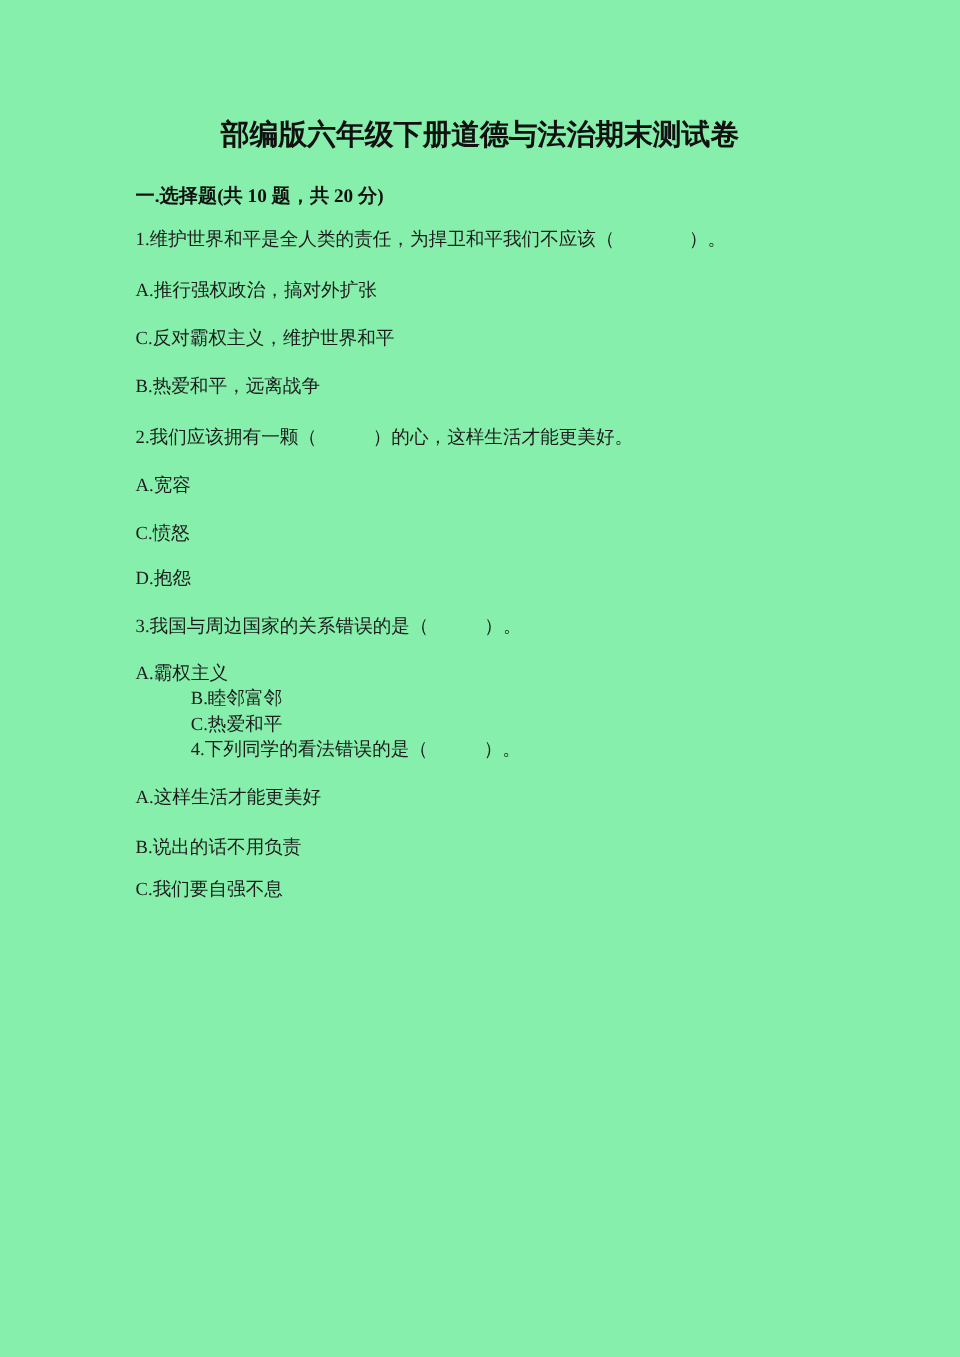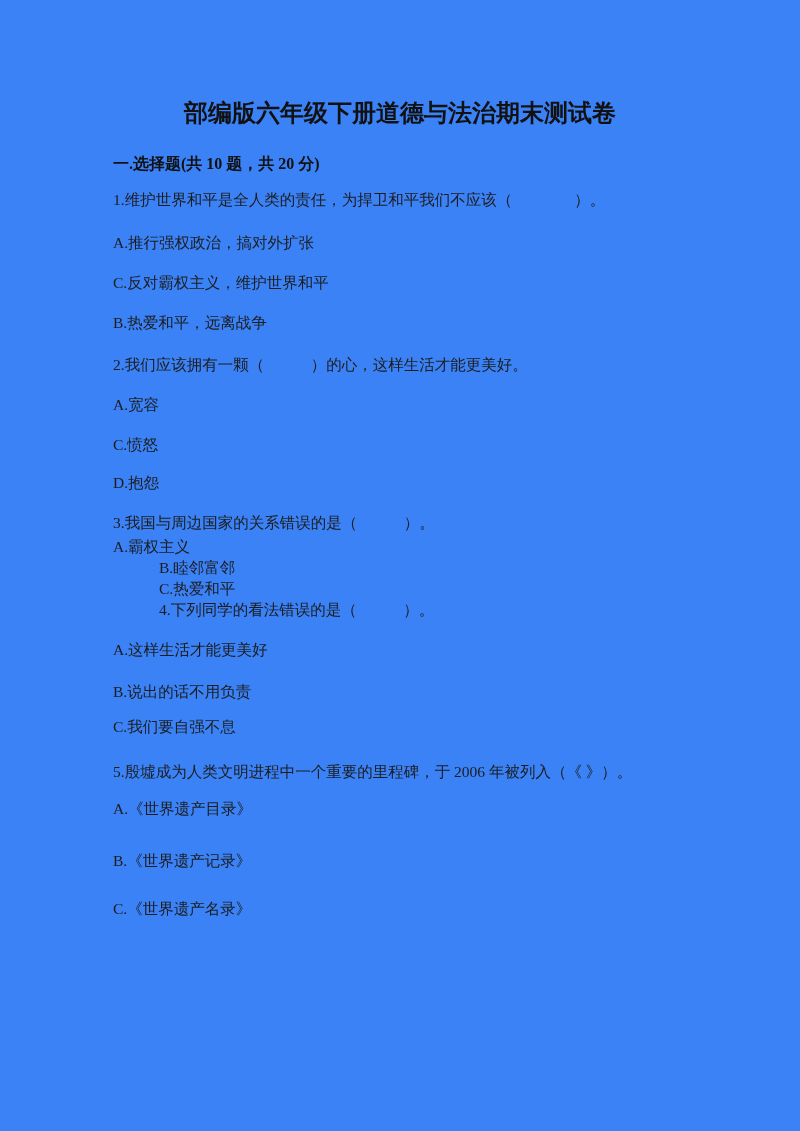--- a/index.html
+++ b/index.html
@@ -4,21 +4,21 @@
 <style>
   html, body {
     margin: 0;
     padding: 0;
     background: #ffffff;
   }
   .page {
     position: relative;
     width: 800px;
     height: 1131px;
-    background: #3b82f6;
+    background: #86efac;
     overflow: hidden;
     font-family: "Liberation Serif", "DejaVu Serif", serif;
     color: #1c1c1c;
   }
   .title {
     margin: 98px 0 0 0;
     text-align: center;
     font-size: 24px;
     line-height: 30px;
     font-weight: bold;
@@ -26,21 +26,21 @@
   }
   .line {
     padding-left: 113px;
     padding-right: 60px;
     font-size: 15.5px;
     line-height: 20px;
     white-space: pre-wrap;
   }
   .bold { font-weight: bold; font-size: 16px; color: #111111; }
   .mt1  { margin-top: 1px; margin-left: 46px; }
-  .mt2  { margin-top: 4px; }
+  .mt2  { margin-top: 19px; }
   .mt15 { margin-top: 15px; }
   .mt16 { margin-top: 16px; }
   .mt17 { margin-top: 17px; }
   .mt18 { margin-top: 18px; }
   .mt20 { margin-top: 20px; }
   .mt22 { margin-top: 22px; }
   .mt23 { margin-top: 23px; }
   .mt25 { margin-top: 25px; }
   .mt26 { margin-top: 26px; }
   .mt28 { margin-top: 28px; }
@@ -76,20 +76,14 @@
     <div class="line mt1">C.热爱和平</div>
   </div>
 
   <div>
     <div class="line mt1">4.下列同学的看法错误的是（　　　）。</div>
     <div class="line mt20">A.这样生活才能更美好</div>
     <div class="line mt22">B.说出的话不用负责</div>
     <div class="line mt15">C.我们要自强不息</div>
   </div>
 
-  <div>
-    <div class="line mt25">5.殷墟成为人类文明进程中一个重要的里程碑，于 2006 年被列入（《 》）。</div>
-    <div class="line mt17">A.《世界遗产目录》</div>
-    <div class="line mt32">B.《世界遗产记录》</div>
-    <div class="line mt28">C.《世界遗产名录》</div>
-  </div>
 
 </div>
 
 </body></html>

